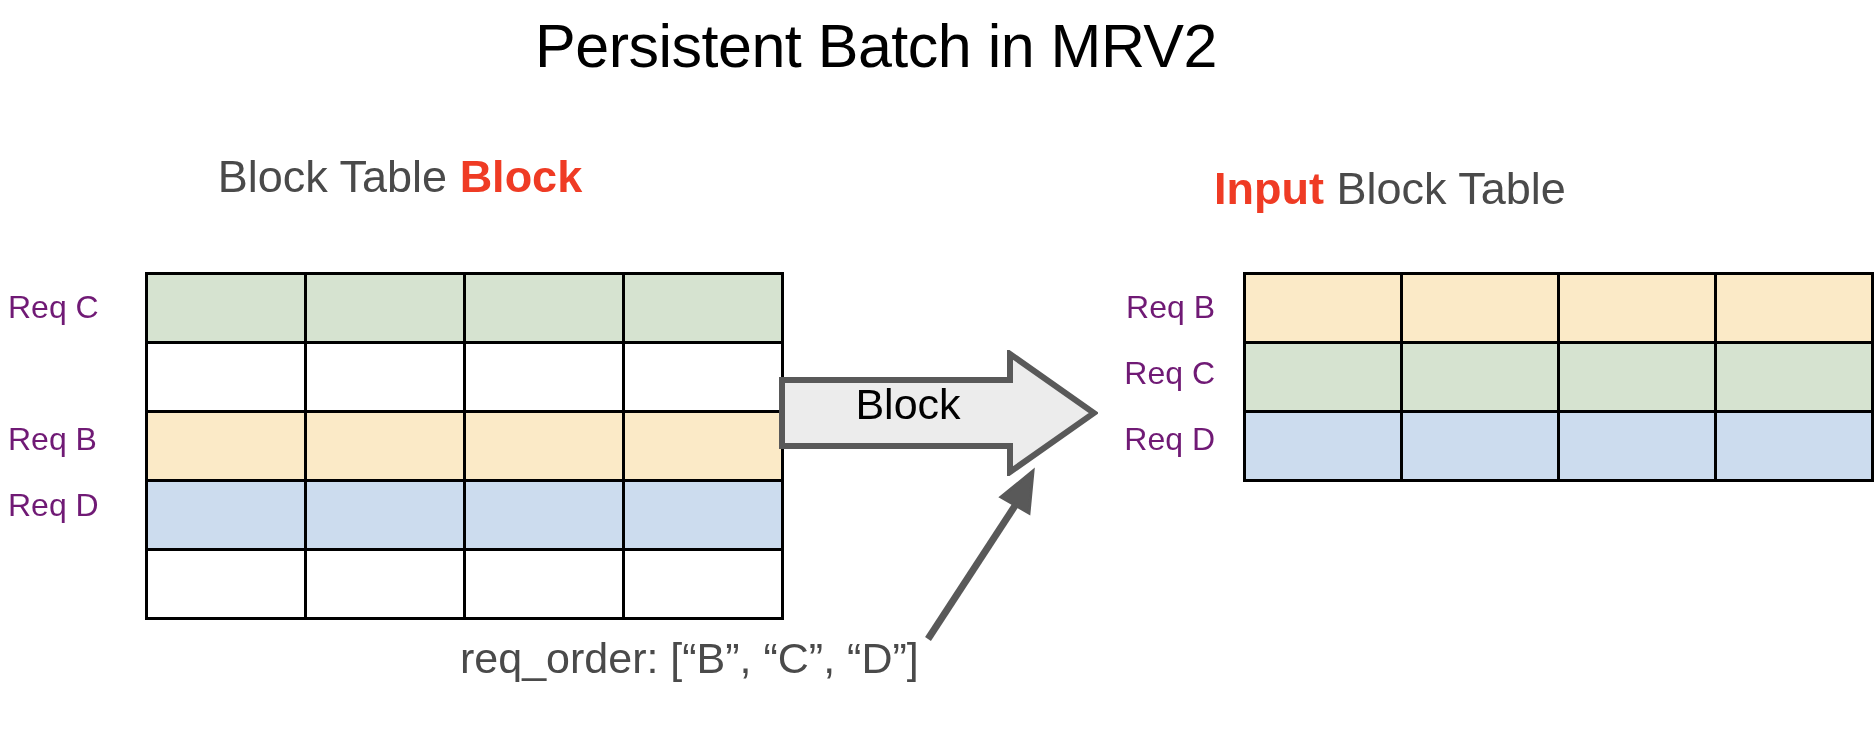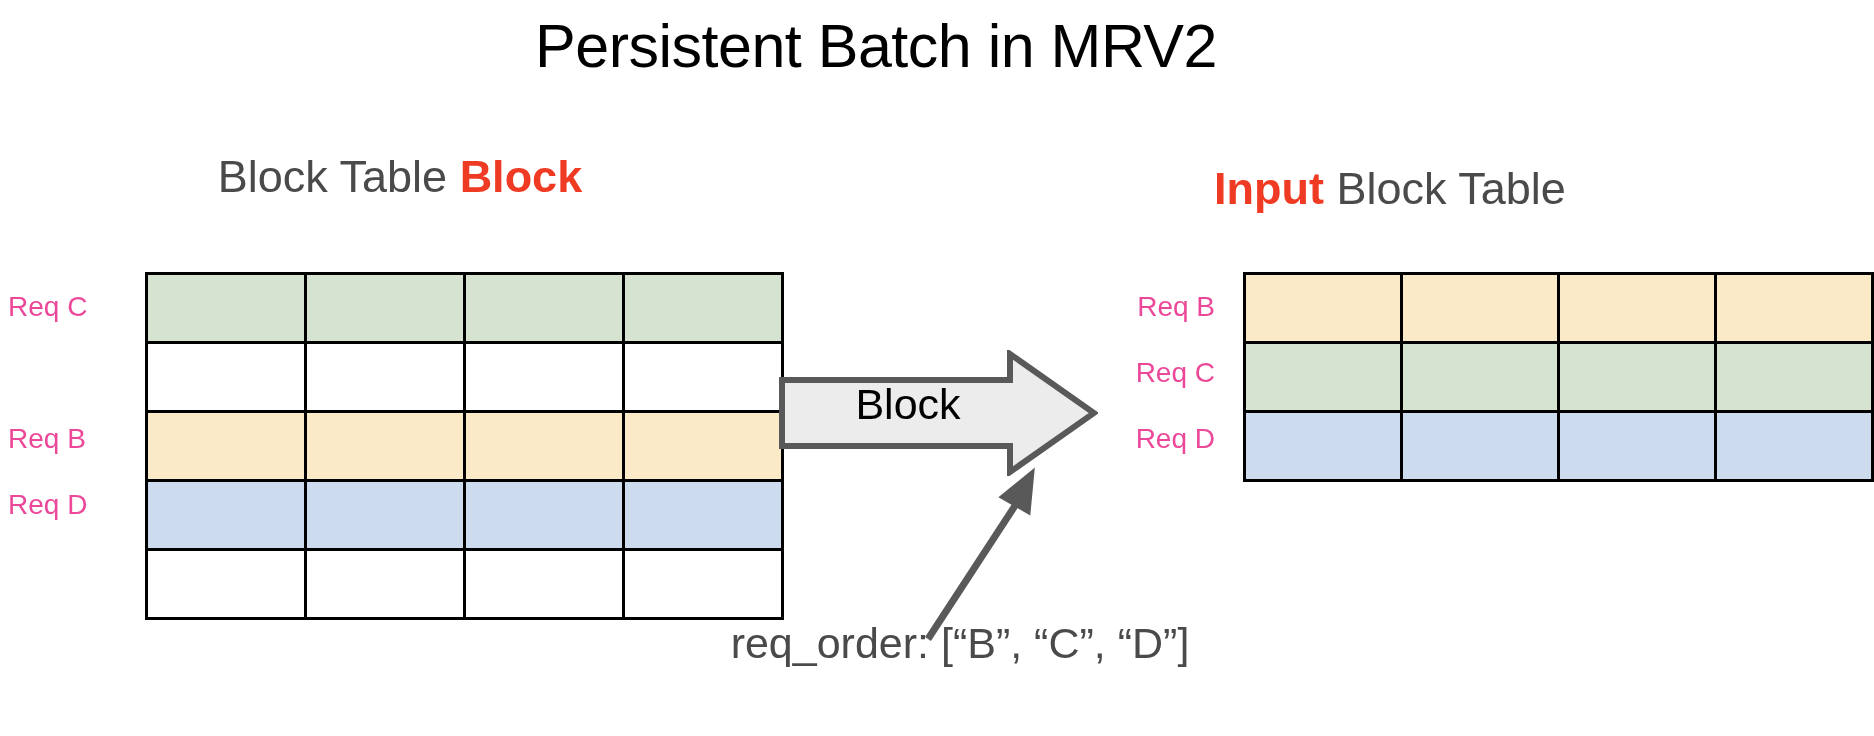--- a/index.html
+++ b/index.html
@@ -82,23 +82,23 @@
     top: 272px;
   }
   #input-table td {
     width: 163px;
     height: 66px;
   }
 
   
   .row-label {
     position: absolute;
-    font-size: 28px;
+    font-size: 32px;
     line-height: 44px;
-    color: #ec4899;
+    color: #701a75;
     white-space: nowrap;
   }
   .row-label.right-align {
     text-align: right;
   }
 
   #label-state-c { left: 8px;  top: 285px; }
   #label-state-b { left: 8px;  top: 417px; }
   #label-state-d { left: 8px;  top: 483px; }
 
@@ -131,23 +131,22 @@
   #req-order-arrow {
     position: absolute;
     left: 900px;
     top: 455px;
     width: 160px;
     height: 190px;
   }
   #req-order-caption {
     position: absolute;
     left: 460px;
-    top: 616px;
+    top: 631px;
     width: 1000px;
-    text-align: center;
     font-size: 43px;
     line-height: 54px;
     color: #4a4a4a;
     white-space: nowrap;
   }
 </style>
 </head>
 <body style="background: rgb(255, 255, 255);">
 
 <div id="slide-title">Persistent Batch in MRV2</div>

